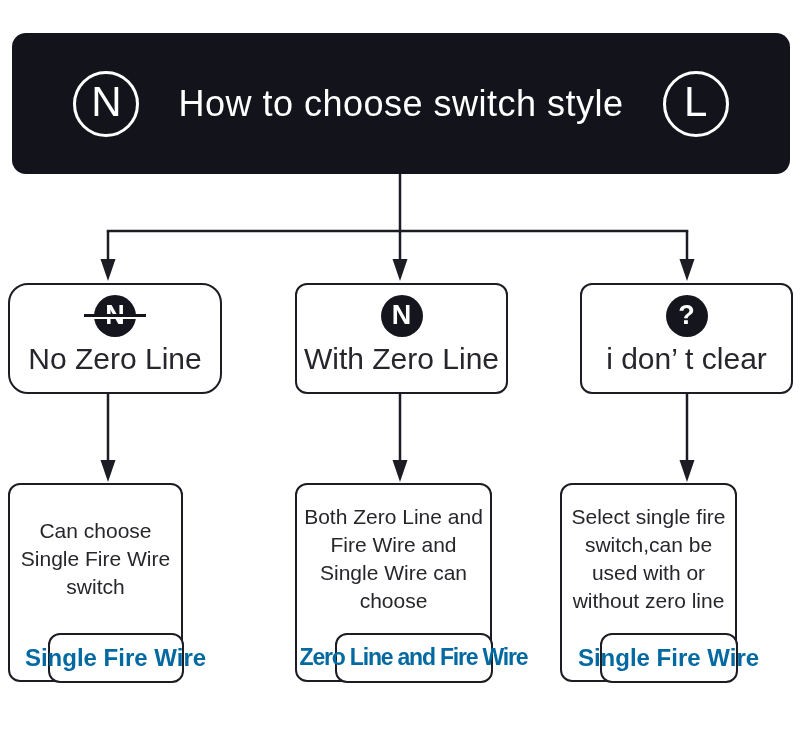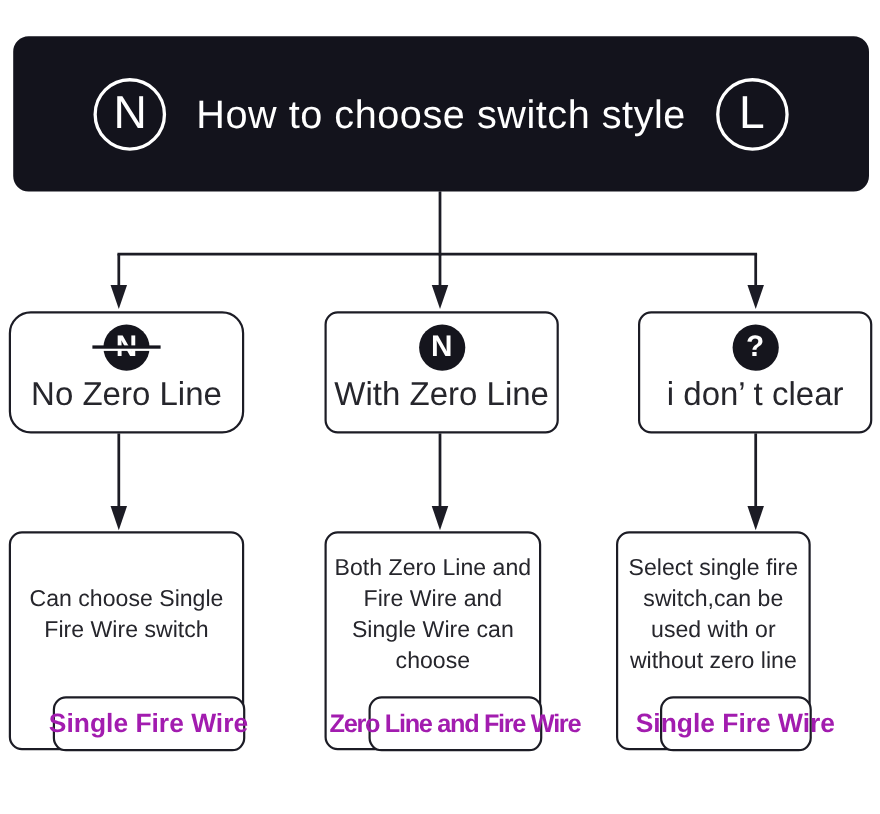--- a/index.html
+++ b/index.html
@@ -20,21 +20,21 @@
     z-index:2;
   }
   .badge {
     width:66px; height:66px; box-sizing:border-box;
     border:3px solid #ffffff; border-radius:50%;
     color:#ffffff; font-size:42px; font-weight:400;
     display:flex; align-items:center; justify-content:center;
     line-height:1; padding-bottom:3px;
   }
   .title {
-    margin:0; color:#ffffff; font-size:36px; font-weight:400; letter-spacing:0.5px;
+    margin:12px; color:#ffffff; font-size:36px; font-weight:400; letter-spacing:0.5px;
     white-space:nowrap;
   }
 
   
   .cond {
     position:absolute; top:283px; height:111px; box-sizing:border-box;
     background:#fff; border:2.5px solid #1c1c25; border-radius:12px;
     display:flex; flex-direction:column; align-items:center; z-index:2;
   }
   .cond-1 { left:8px;   width:214px;border-radius:20px; }
@@ -54,36 +54,36 @@
   }
   .cond-label {
     margin-top:5px; font-size:30px; color:#26262c; white-space:nowrap;
   }
 
   
   .result {
     position:absolute; top:483px; height:199px; box-sizing:border-box;
     background:#fff; border:2.5px solid #1c1c25; border-radius:12px; z-index:2;
   }
-  .res-1 { left:8px;   width:214px; }
+  .res-1 { left:8px;   width:175px; }
   .res-2 { left:295px; width:197px; }
   .res-3 { left:560px; width:177px; }
 
   .desc {
     position:absolute; left:0; right:0; top:0; bottom:48px;
     display:flex; align-items:center; justify-content:center;
     text-align:center; padding:0 6px;
     font-size:21px; line-height:28px; color:#26262c;
   }
   .result-label {
     position:absolute; left:-2.5px; right:-2.5px; bottom:-2.5px; height:50px;
     box-sizing:border-box; background:#fff;
     border:2.5px solid #1c1c25; border-radius:12px;
     display:flex; align-items:center; justify-content:center;
-    font-size:24px; font-weight:700; color:#a21caf; white-space:nowrap;margin-left:40px;
+    font-size:24px; font-weight:700; color:#0369a1; white-space:nowrap;margin-left:40px;
   }
   .result-label.tight { font-size:23px; font-weight:600; letter-spacing:-1.2px; }
 </style>
 </head>
 <body>
 
 <div class="page">
 
   <svg class="connectors" viewBox="0 0 800 740" xmlns="http://www.w3.org/2000/svg">
     <g stroke="#1c1c25" stroke-width="2.5" fill="none">

